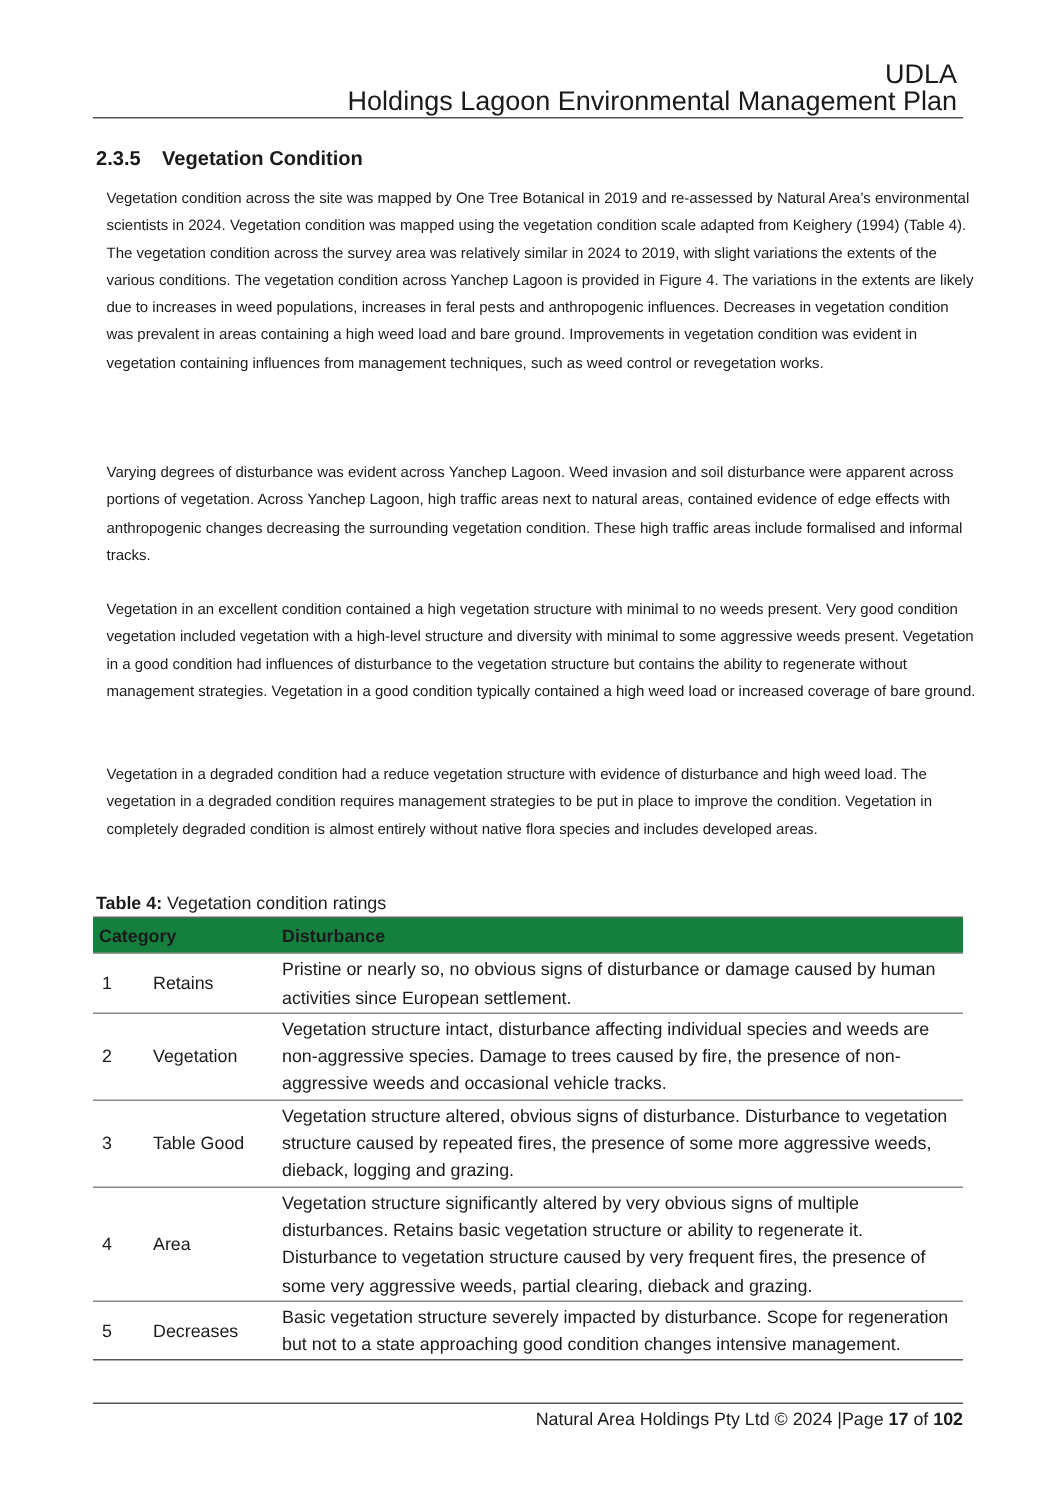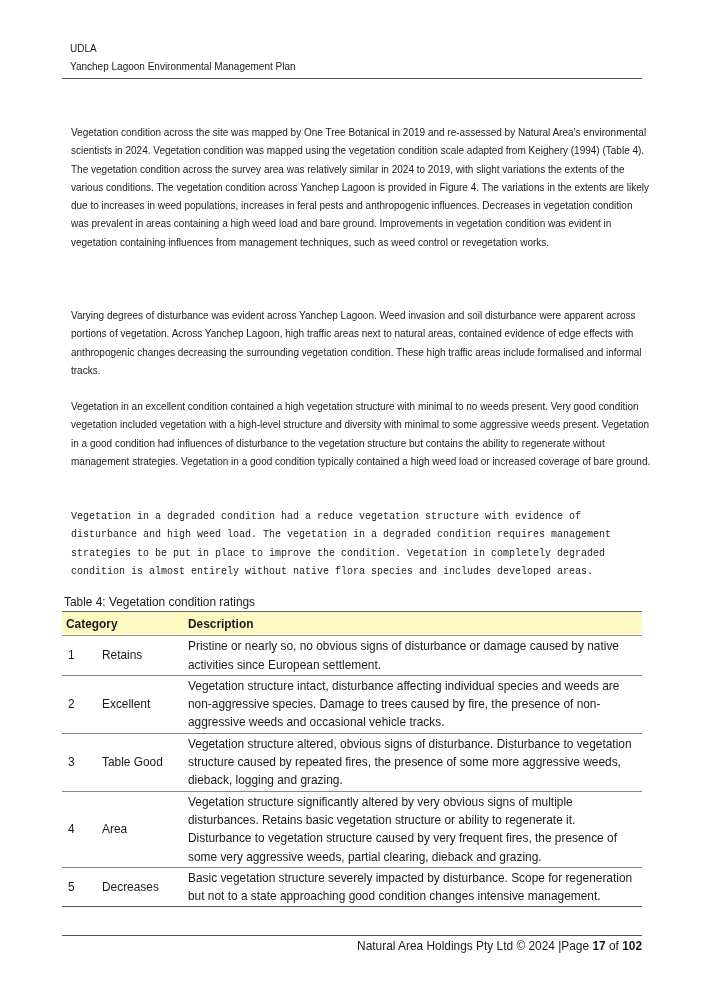--- a/index.html
+++ b/index.html
@@ -1,80 +1,83 @@
 <!DOCTYPE html>
 <html><head>
 <meta charset="utf-8">
 <style>
   html, body { margin: 0; padding: 0; background: #ffffff; }
   body {
     width: 705px; height: 997px; position: relative; overflow: hidden;
     font-family: "Liberation Sans", sans-serif; color: #1a1a1a;
   }
   .page { position: absolute; left: 0; top: 0; width: 705px; height: 997px; }
-  .header { position: absolute; left: 70px; top: 40px; width: 578px; font-size: 10px; line-height: 18px; }
+  .header { position: absolute; left: 60px; top: 40px; width: 578px; font-size: 18px; line-height: 18px; text-align: right; }
   .header-rule { position: absolute; left: 62px; top: 78px; width: 580px; height: 1px; background: #555; }
   .heading { position: absolute; left: 64px; top: 97px; font-size: 13.4px; font-weight: bold; line-height: 18px; }
   .heading .num { display: inline-block; width: 44px; }
   .para { position: absolute; left: 64px; width: 580px; font-size: 10px; line-height: 18.3px; margin: 7px; }
   .caption { position: absolute; left: 64px; top: 594px; font-size: 11.9px; line-height: 16px; }
-  .caption b { font-weight: normal; }
+  .caption b { font-weight: bold; }
   table.ratings {
     position: absolute; left: 62px; top: 611px; width: 580px;
     border-collapse: collapse; font-size: 11.9px; line-height: 18.3px;
   }
   table.ratings th {
-    background: #fef9c3; text-align: left; font-weight: bold;
+    background: #15803d; text-align: left; font-weight: bold;
     padding: 3px 4px 2px 4px; border-top: 1px solid #666; border-bottom: 1px solid #999;
   }
   table.ratings td { padding: 1px 4px; border-bottom: 1px solid #888; vertical-align: middle; }
   table.ratings tr:last-child td { border-bottom: 1px solid #555; }
   .c-num { width: 26px; padding-left: 6px !important; }
   .c-name { width: 78px; }
   .footer-rule { position: absolute; left: 62px; top: 935px; width: 580px; height: 1px; background: #555; }
   .footer { position: absolute; right: 63px; top: 938px; font-size: 11.9px; line-height: 16px; text-align: right; }
   .footer b { font-weight: bold; }
 </style>
 </head>
 <body>
 
 <div class="page">
 
   <div class="header">
     <div>UDLA</div>
-    <div>Yanchep Lagoon Environmental Management Plan</div>
+    <div>Holdings Lagoon Environmental Management Plan</div>
   </div>
   <div class="header-rule"></div>
 
+  <div class="heading">
+    <span class="num">2.3.5</span><span>Vegetation Condition</span>
+  </div>
 
   <p class="para" style="top:117px;">Vegetation condition across the site was mapped by One Tree Botanical in 2019 and re-assessed by Natural Area’s environmental scientists in 2024. Vegetation condition was mapped using the vegetation condition scale adapted from Keighery (1994) (Table 4). The vegetation condition across the survey area was relatively similar in 2024 to 2019, with slight variations the extents of the various conditions. The vegetation condition across Yanchep Lagoon is provided in Figure 4. The variations in the extents are likely due to increases in weed populations, increases in feral pests and anthropogenic influences. Decreases in vegetation condition was prevalent in areas containing a high weed load and bare ground. Improvements in vegetation condition was evident in vegetation containing influences from management techniques, such as weed control or revegetation works.</p>
   <p class="para" style="top:300px;">Varying degrees of disturbance was evident across Yanchep Lagoon. Weed invasion and soil disturbance were apparent across portions of vegetation. Across Yanchep Lagoon, high traffic areas next to natural areas, contained evidence of edge effects with anthropogenic changes decreasing the surrounding vegetation condition. These high traffic areas include formalised and informal tracks.</p>
   <p class="para" style="top:391px;">Vegetation in an excellent condition contained a high vegetation structure with minimal to no weeds present. Very good condition vegetation included vegetation with a high-level structure and diversity with minimal to some aggressive weeds present. Vegetation in a good condition had influences of disturbance to the vegetation structure but contains the ability to regenerate without management strategies. Vegetation in a good condition typically contained a high weed load or increased coverage of bare ground.</p>
-  <p class="para" style="top:501px;font-family:Liberation Mono, monospace;">Vegetation in a degraded condition had a reduce vegetation structure with evidence of disturbance and high weed load. The vegetation in a degraded condition requires management strategies to be put in place to improve the condition. Vegetation in completely degraded condition is almost entirely without native flora species and includes developed areas.</p>
+  <p class="para" style="top:501px;">Vegetation in a degraded condition had a reduce vegetation structure with evidence of disturbance and high weed load. The vegetation in a degraded condition requires management strategies to be put in place to improve the condition. Vegetation in completely degraded condition is almost entirely without native flora species and includes developed areas.</p>
 
   <div class="caption">
     <b>Table 4:</b><span> Vegetation condition ratings</span>
   </div>
 
   <table class="ratings">
     <thead>
       <tr>
         <th colspan="2">Category</th>
-        <th>Description</th>
+        <th>Disturbance</th>
       </tr>
     </thead>
     <tbody>
       <tr>
         <td class="c-num">1</td>
         <td class="c-name">Retains</td>
-        <td>Pristine or nearly so, no obvious signs of disturbance or damage caused by native activities since European settlement.</td>
+        <td>Pristine or nearly so, no obvious signs of disturbance or damage caused by human activities since European settlement.</td>
       </tr>
       <tr>
         <td class="c-num">2</td>
-        <td class="c-name">Excellent</td>
+        <td class="c-name">Vegetation</td>
         <td>Vegetation structure intact, disturbance affecting individual species and weeds are non-aggressive species. Damage to trees caused by fire, the presence of non-aggressive weeds and occasional vehicle tracks.</td>
       </tr>
       <tr>
         <td class="c-num">3</td>
         <td class="c-name">Table Good</td>
         <td>Vegetation structure altered, obvious signs of disturbance. Disturbance to vegetation structure caused by repeated fires, the presence of some more aggressive weeds, dieback, logging and grazing.</td>
       </tr>
       <tr>
         <td class="c-num">4</td>
         <td class="c-name">Area</td>

